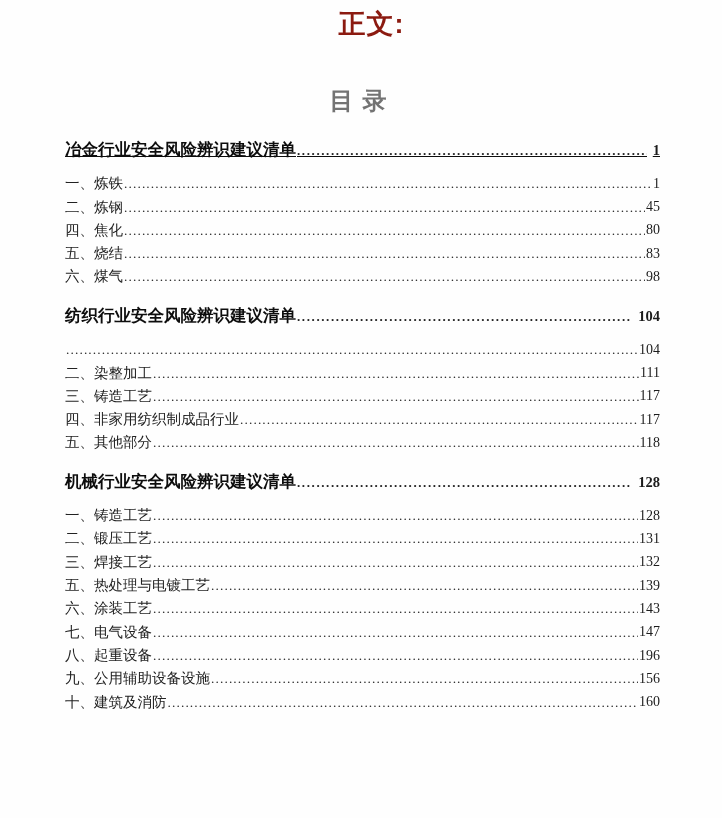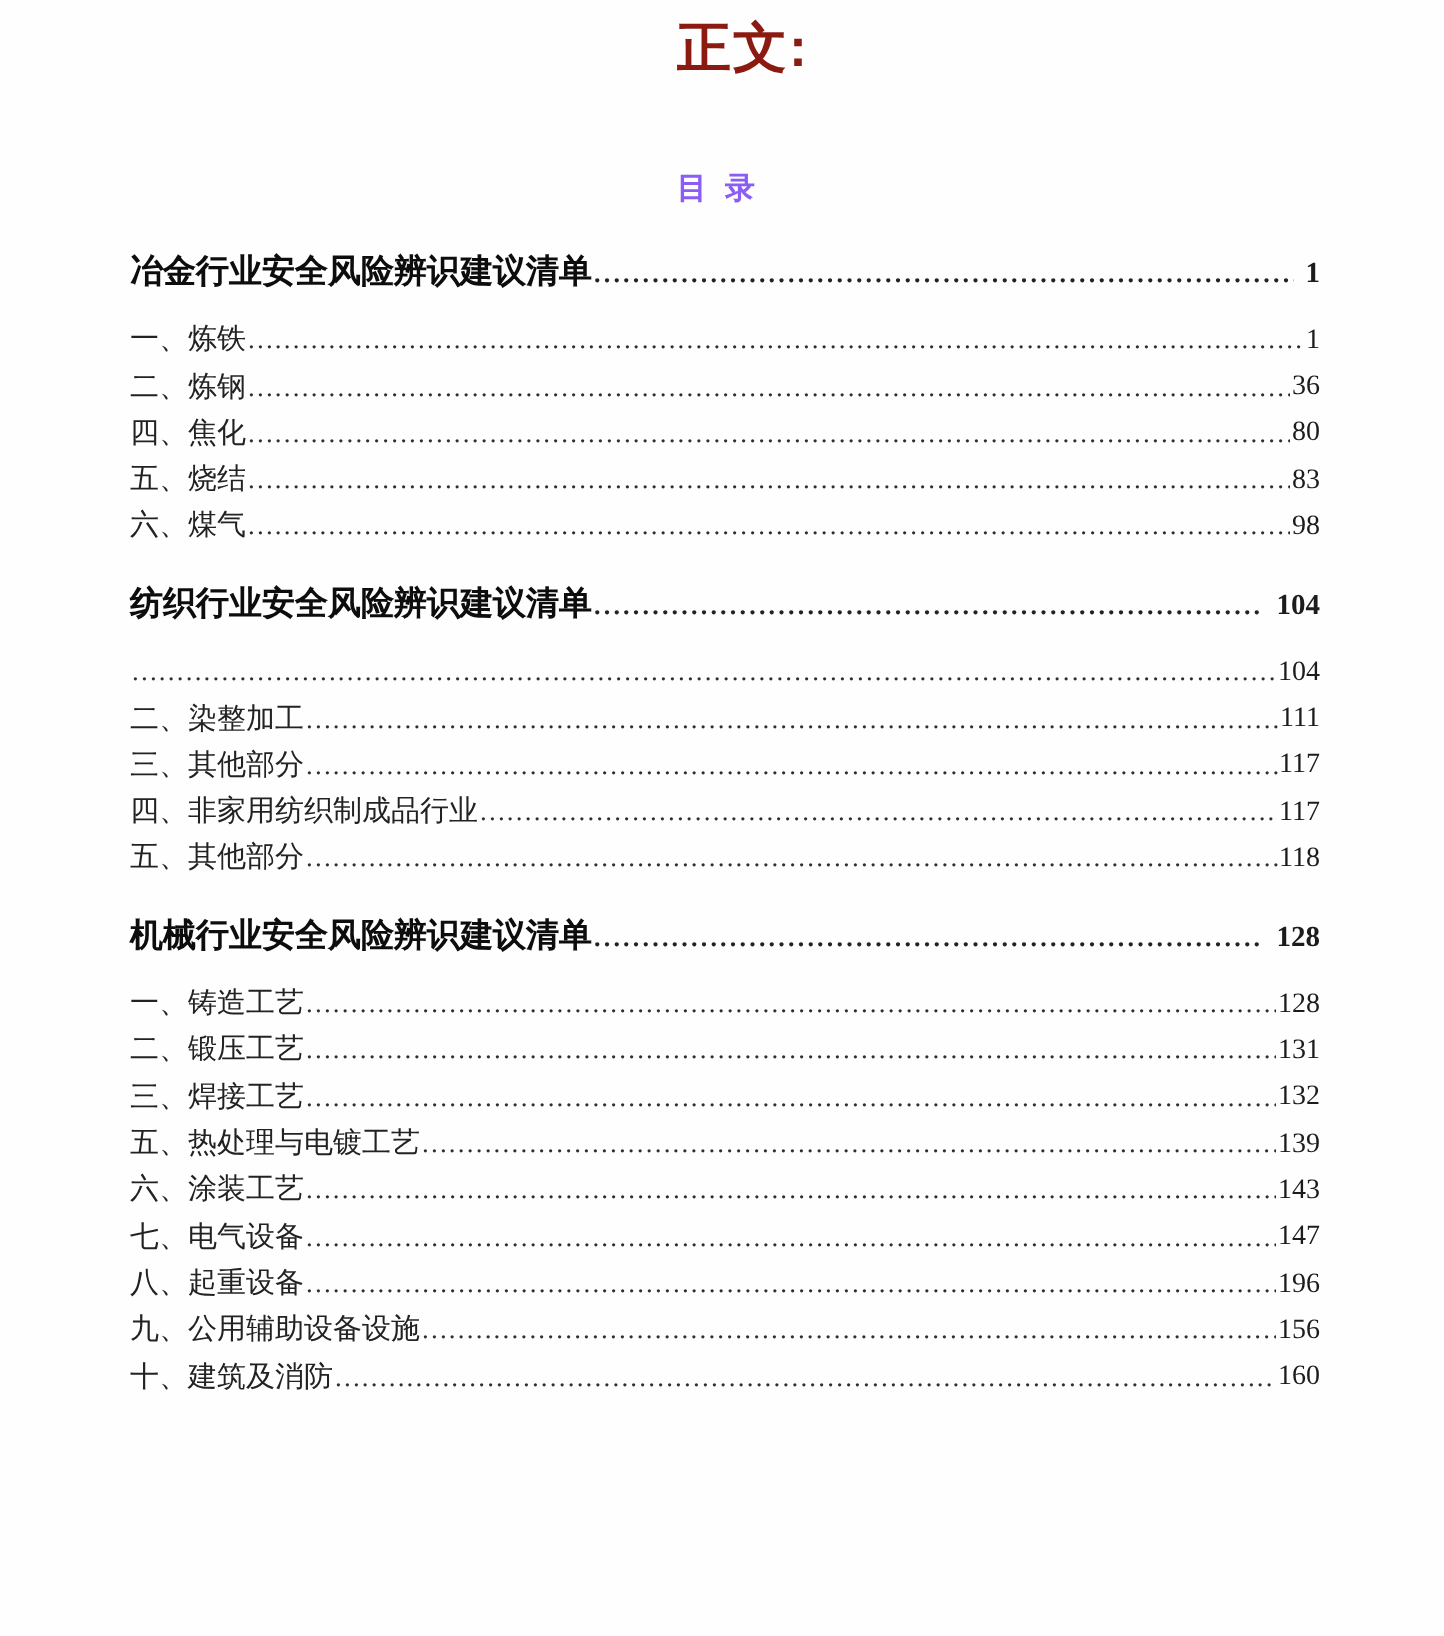--- a/index.html
+++ b/index.html
@@ -25,24 +25,24 @@
     font-weight: 700;
     font-size: 27px;
     line-height: 1.1;
     margin: 4px 0 0 18px;
     letter-spacing: 1px;
   }
   .toc-title {
     text-align: center;
     font-family: "Liberation Serif", "DejaVu Serif", serif;
     font-weight: 700;
-    font-size: 15px;
+    font-size: 24px;
     letter-spacing: 9px;
     margin-top: 45px;
-    color: #8b5cf6;
+    color: #737373;
   }
   .toc {
     margin-top: 23px;
   }
   .toc-row {
     display: flex;
     align-items: flex-end;
     line-height: 1.18;
   }
   .toc-row .row-title {
@@ -85,20 +85,21 @@
     color: #222;
   }
   .toc-row.lvl1 .page-num {
     font-weight: 700;
     font-size: 14.5px;
     padding-left: 5px;
     font-family: "Liberation Serif", "DejaVu Serif", serif;
   }
   .toc-section:first-child .toc-row.lvl1 {
     margin-top: 12px;
+    text-decoration: underline;
   }
   
   .toc-row.lvl2 {
     font-size: 14.5px;
     padding: 3.1px 0;
     color: #222;
   }
   .toc-row.lvl2 .leader::after {
     letter-spacing: 1.1px;
   }
@@ -119,21 +120,21 @@
           <span class="page-num">1</span>
         </div>
         <div class="toc-row lvl2">
           <span class="row-title">一、炼铁</span>
           <span class="leader"></span>
           <span class="page-num">1</span>
         </div>
         <div class="toc-row lvl2">
           <span class="row-title">二、炼钢</span>
           <span class="leader"></span>
-          <span class="page-num">36</span>
+          <span class="page-num">45</span>
         </div>
         <div class="toc-row lvl2">
           <span class="row-title">四、焦化</span>
           <span class="leader"></span>
           <span class="page-num">80</span>
         </div>
         <div class="toc-row lvl2">
           <span class="row-title">五、烧结</span>
           <span class="leader"></span>
           <span class="page-num">83</span>
@@ -153,21 +154,21 @@
         <div class="toc-row lvl2">
           <span class="leader"></span>
           <span class="page-num">104</span>
         </div>
         <div class="toc-row lvl2">
           <span class="row-title">二、染整加工</span>
           <span class="leader"></span>
           <span class="page-num">111</span>
         </div>
         <div class="toc-row lvl2">
-          <span class="row-title">三、其他部分</span>
+          <span class="row-title">三、铸造工艺</span>
           <span class="leader"></span>
           <span class="page-num">117</span>
         </div>
         <div class="toc-row lvl2">
           <span class="row-title">四、非家用纺织制成品行业</span>
           <span class="leader"></span>
           <span class="page-num">117</span>
         </div>
         <div class="toc-row lvl2">
           <span class="row-title">五、其他部分</span>

